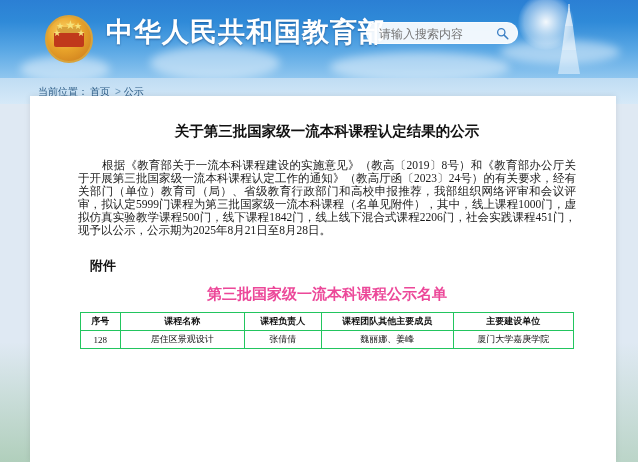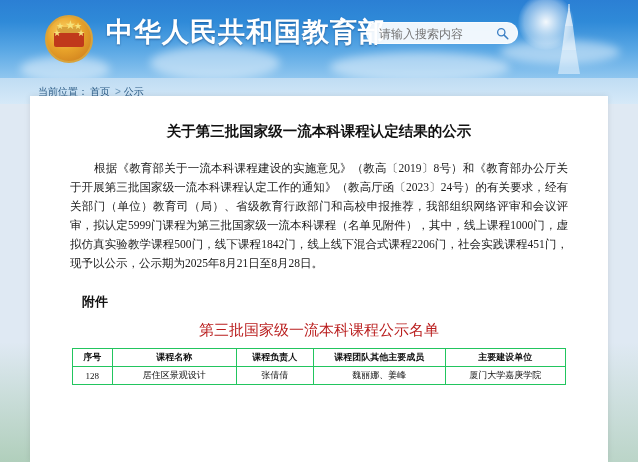--- a/index.html
+++ b/index.html
@@ -173,55 +173,56 @@
   
   .sheet {
     position: absolute;
     left: 30px;
     top: 96px;
     width: 578px;
     height: 366px;
     background: #ffffff;
     box-shadow: 0 0 6px rgba(0,0,0,0.10);
     overflow: hidden;
+    padding-left: 8px;
   }
 
   .doc-title {
     margin: 26px 0 0 0;
     text-align: center;
     font-size: 14.5px;
     font-weight: bold;
     color: #111;
     font-family: "Liberation Serif", "DejaVu Serif", serif;
   }
 
   .body-text {
     margin: 18px 40px 0 40px;
     font-size: 11.5px;
-    line-height: 19px;
+    line-height: 13px;
     color: #1a1a1a;
     text-align: justify;
     text-indent: 24px;
     font-family: "Liberation Serif", "DejaVu Serif", serif;
   }
 
   .attach-label {
     margin: 20px 16px 0 52px;
     font-size: 13px;
     font-weight: bold;
     color: #111;
     font-family: "Liberation Serif", "DejaVu Serif", serif;
   }
 
   .list-title {
     margin: 10px 0 0 0;
     text-align: center;
     font-size: 15px;
-    font-weight: normal;
-    color: #b91c1c;
+    font-weight: bold;
+    color: #ec4899;
     font-family: "Liberation Serif", "DejaVu Serif", serif;
   }
 
   .section-head {
     margin: 22px 0 0 52px;
     font-size: 12.5px;
     font-weight: bold;
     color: #111;
     font-family: "Liberation Serif", "DejaVu Serif", serif;
   }

